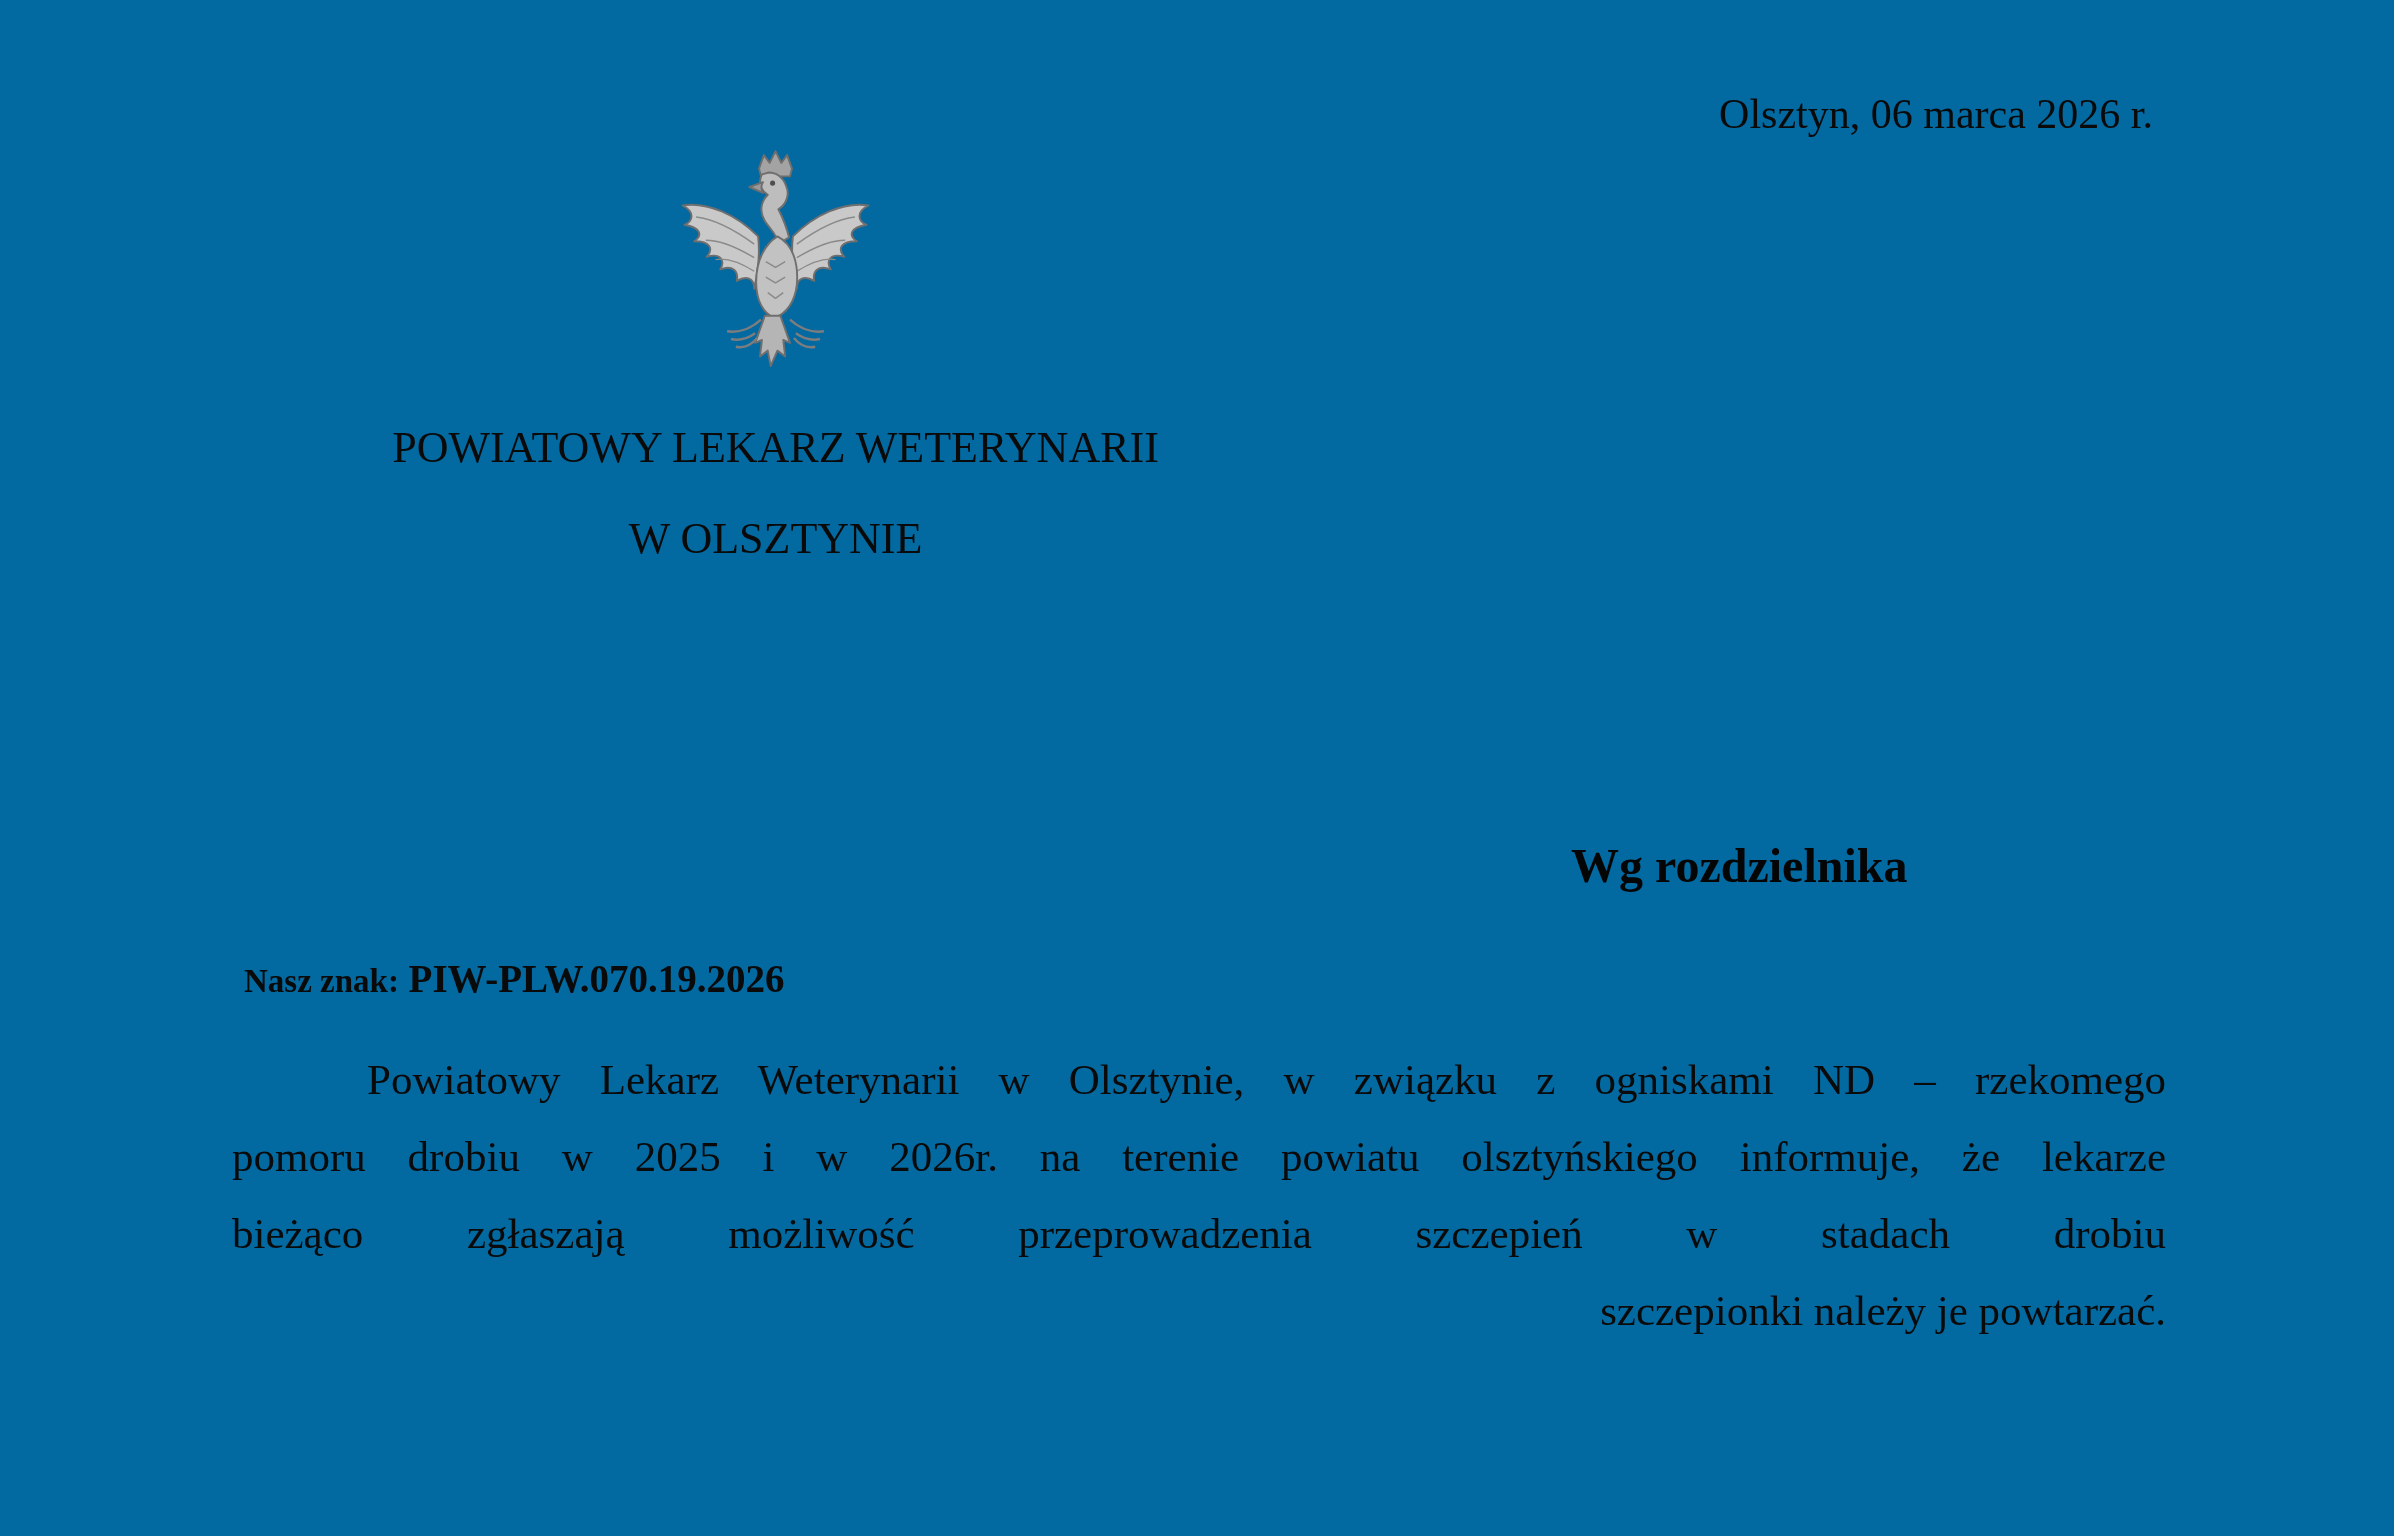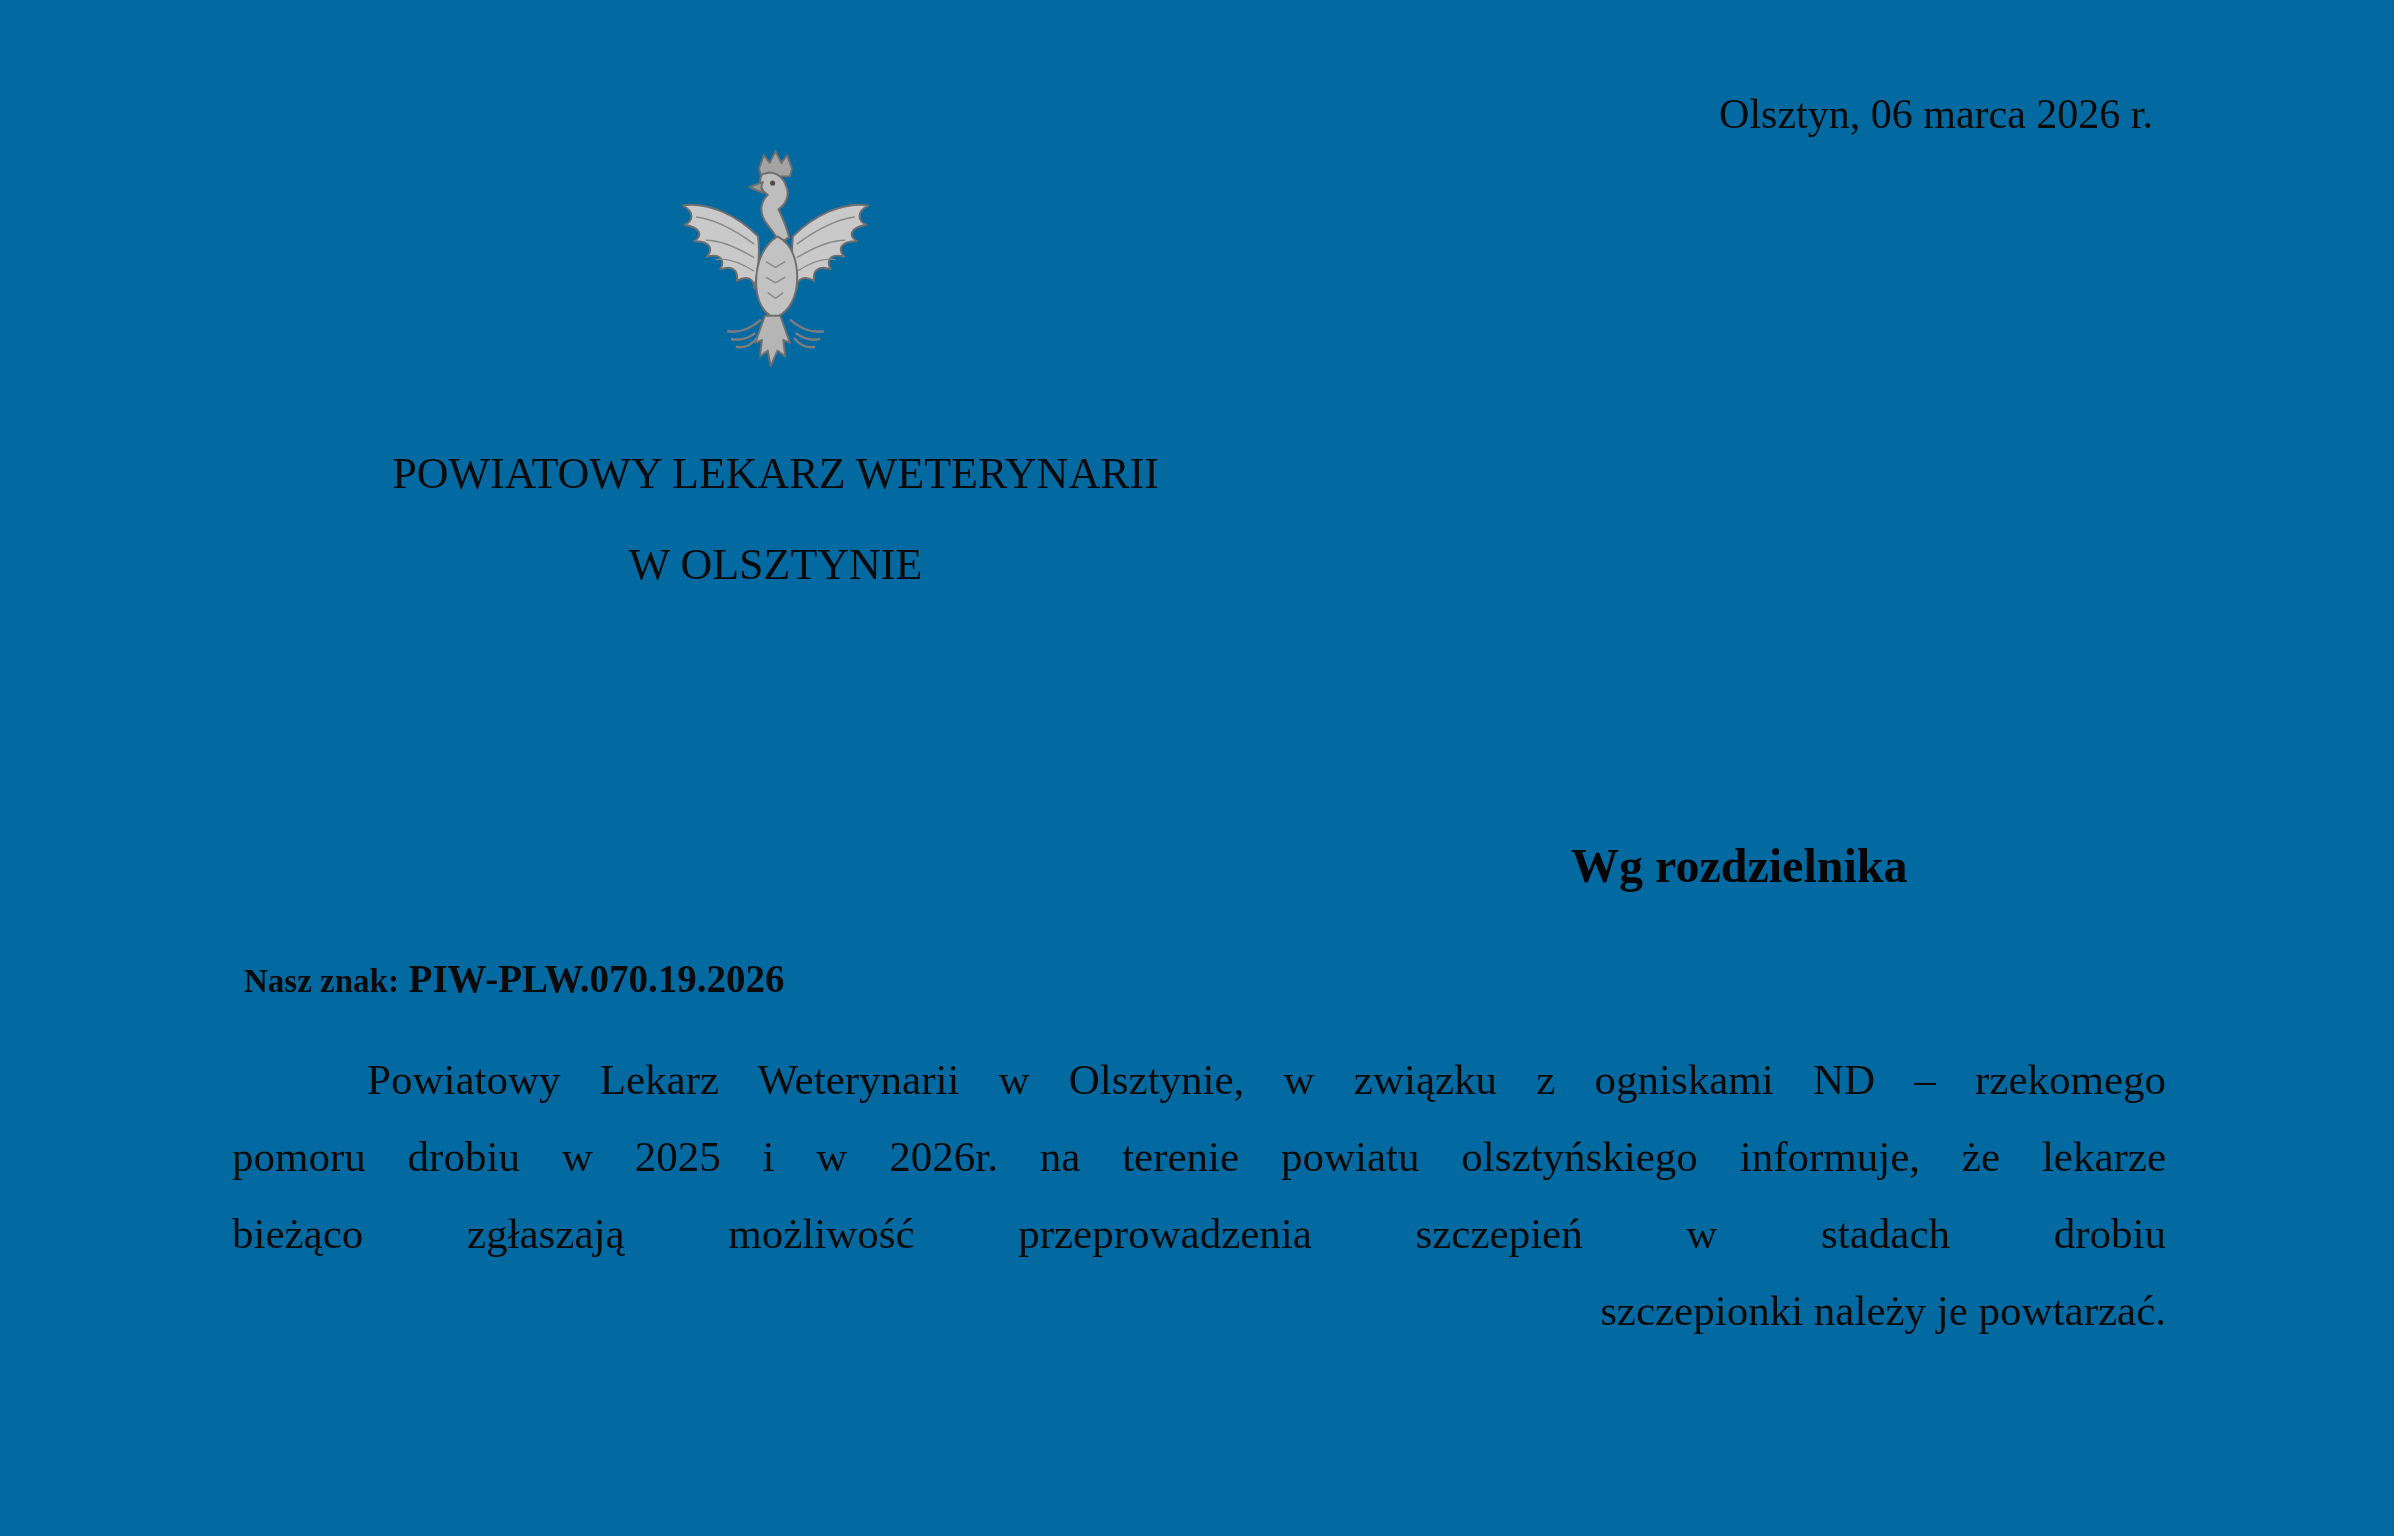--- a/index.html
+++ b/index.html
@@ -47,21 +47,21 @@
   .institution {
     margin-top: 35px;
     font-size: 60px;
     font-weight: 700;
     letter-spacing: 7.7px;
     line-height: 62px;
     white-space: nowrap;
     color: #050505;
   }
   .office-line1 {
-    margin-top: 49px;
+    margin-top: 23px;
     font-size: 44px;
     line-height: 48px;
     white-space: nowrap;
     color: #0a0a0a;
   }
   .office-line2 {
     margin-top: 43px;
     font-size: 44px;
     line-height: 48px;
     white-space: nowrap;

